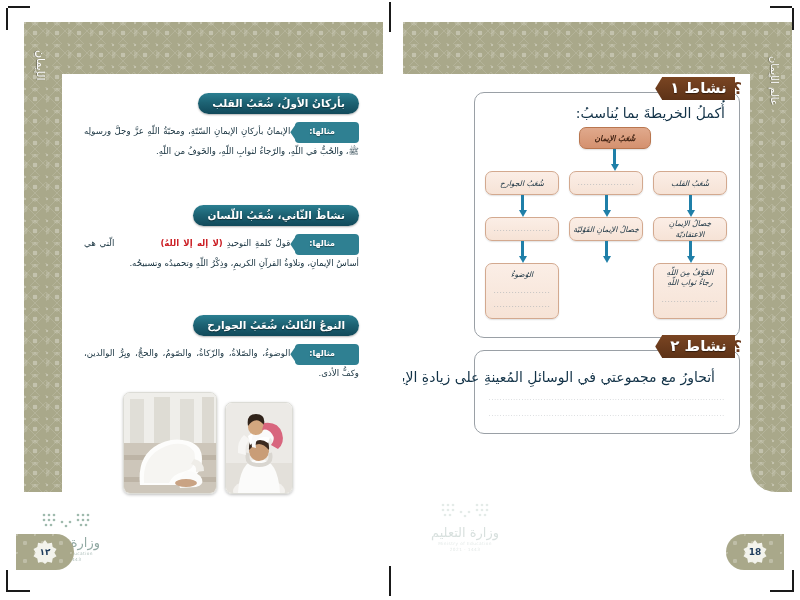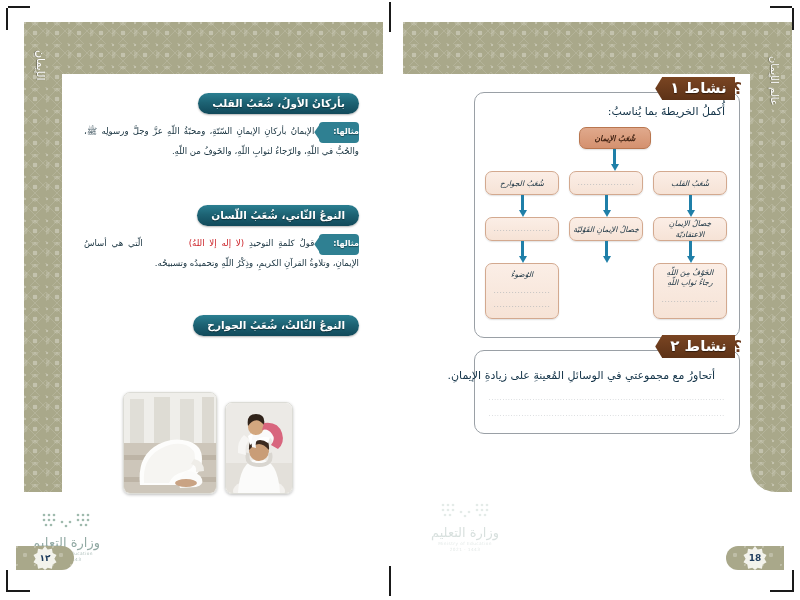--- a/index.html
+++ b/index.html
@@ -81,48 +81,48 @@
     line-height:1.95;
     color:#15303d;
     text-align:justify;
   }
   .ex-badge{
     display:inline-block;
     background:#2f8092;
     color:#ffffff;
     font-size:8px;
     font-weight:bold;
-    padding:2px 0 3px 14px;
+    padding:2px 24px 3px 14px;
     border-radius:4px;
     margin-left:5px;
     position:relative;
     text-shadow:0 1px 1px rgba(0,0,0,.4);
   }
   .ex-badge::before{
     content:"";position:absolute;left:-5px;top:0;bottom:0;width:7px;
     background:#2f8092;
     clip-path:polygon(0 50%,100% 0,100% 100%);
   }
-  .red{color:#cc2127;font-weight:normal;padding-left:46px;}
+  .red{color:#cc2127;font-weight:bold;padding-left:46px;}
 
   
   .photos{position:absolute;right:90px;bottom:92px;display:flex;gap:8px;align-items:flex-end;}
   .photo{
     border-radius:7px;
     border:1px solid #dcdcd6;
     box-shadow:0 1px 3px rgba(0,0,0,.25);
     overflow:hidden;
     position:relative;
   }
   .photo svg{display:block;}
 
   
   .pnum{
     position:absolute;bottom:16px;
-    width:58px;height:24px;
+    width:58px;height:36px;
     background-color:#a9a88a;
     background-image:
       radial-gradient(circle at 0 0, rgba(255,255,255,.25) 2px, transparent 2.4px),
       radial-gradient(circle at 9px 9px, rgba(255,255,255,.25) 2px, transparent 2.4px);
     background-size:18px 18px,18px 18px;
     display:flex;align-items:center;justify-content:center;
   }
   .pnum-l{left:8px;border-top-right-radius:18px;border-bottom-right-radius:18px;}
   .pnum-r{right:8px;border-top-left-radius:18px;border-bottom-left-radius:18px;}
   .pnum .star{
@@ -166,21 +166,21 @@
     clip-path:polygon(100% 0,100% 100%,0 50%);
   }
   .act-box{
     position:absolute;
     border:1px solid #9aa0a6;
     border-radius:10px;
     background:#ffffff;
   }
   .act-prompt{
     position:absolute;
-    font-size:11px;color:#123247;white-space:nowrap;
+    font-size:14px;color:#123247;white-space:nowrap;
   }
 
   
   .flow{position:absolute;font-style:italic;}
   .node{
     position:absolute;
     background:linear-gradient(180deg,#fbeee6 0%,#f6e3d6 100%);
     border:1px solid #d3a98f;
     border-radius:7px;
     display:flex;flex-direction:column;align-items:center;justify-content:center;
@@ -235,31 +235,34 @@
       <div style="text-align:right;">
         <span class="sec-head">بأركانُ الأولُ، شُعَبُ القلب</span>
       </div>
       <div class="sec-body">
         <span class="ex-badge">مثالها:</span><span>الإيمانُ بأركانِ الإيمانِ السّتّةِ، ومحبّةُ اللّهِ عزَّ وجلَّ ورسولِه ﷺ، والحُبُّ في اللّهِ، والرّجاءُ لثوابِ اللّهِ، والخَوفُ من اللّهِ.</span>
       </div>
     </div>
 
     <div class="sec" style="top:196px;">
       <div style="text-align:right;">
-        <span class="sec-head">النوعُ الثّاني، شُعَبُ اللّسان</span>
+        <span class="sec-head">نشاطُ الثّاني، شُعَبُ اللّسان</span>
       </div>
       <div class="sec-body">
         <span class="ex-badge">مثالها:</span><span>قولُ كلمةِ التوحيدِ</span>
         <span class="red">(لا إله إلا اللهُ)</span><span>الّتي هي أساسُ الإيمانِ، وتلاوةُ القرآنِ الكريمِ، وذِكْرُ اللّهِ وتحميدُه وتسبيحُه.</span>
       </div>
     </div>
 
     <div class="sec" style="top:306px;">
       <div style="text-align:right;">
         <span class="sec-head">النوعُ الثّالثُ، شُعَبُ الجوارح</span>
+      </div>
+      <div class="sec-body">
+        <span class="ex-badge">مثالها:</span><span>الوضوءُ، والصّلاةُ، والزّكاةُ، والصّومُ، والحجُّ، وبِرُّ الوالدين، وكفُّ الأذى.</span>
       </div>
     </div>
 
     <div class="photos">
       <div class="photo">
         <svg width="66" height="90" viewBox="0 0 66 90">
           <rect width="66" height="90" fill="#eceae6"></rect>
           <rect y="60" width="66" height="30" fill="#e3e0da"></rect>
           <ellipse cx="33" cy="88" rx="26" ry="12" fill="#f3f1ee"></ellipse>
           <path d="M12 90 q2-34 21-34 q19 0 21 34 z" fill="#fbfbfa"></path>

